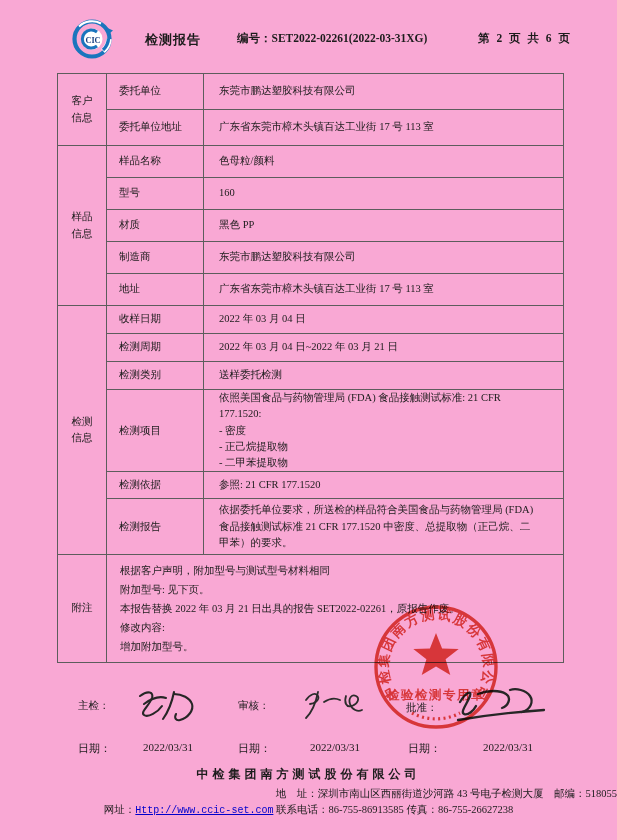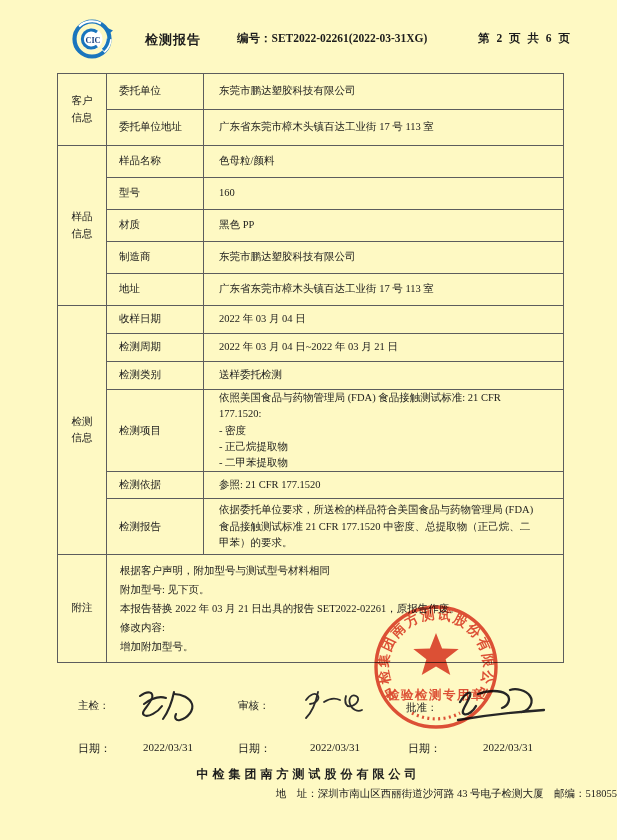--- a/index.html
+++ b/index.html
@@ -1,19 +1,19 @@
 <!DOCTYPE html>
 <html><head>
 <meta charset="utf-8">
 <style>
   * { margin:0; padding:0; box-sizing:border-box; }
   html,body { background:#e8e8e8; }
   .page {
     position:relative; width:617px; height:840px; margin:0 auto;
-    background:#fef9c3; overflow:hidden;
+    background:#f9a8d4; overflow:hidden;
     font-family:"Liberation Serif","DejaVu Serif",serif;
     color:#1c1c1c;
   }
   
   .logo { position:absolute; left:66px; top:15px; width:54px; height:48px; }
   .hdr-title   { position:absolute; left:145px; top:31px; font-size:13px; font-weight:bold; letter-spacing:1px; }
   .hdr-no      { position:absolute; left:237px; top:31px; font-size:11.5px; font-weight:bold; }
   .hdr-page    { position:absolute; left:478px; top:31px; font-size:11.5px; font-weight:bold; letter-spacing:2px; }
   
   table.rpt { position:absolute; left:57px; top:73px; width:506px; border-collapse:collapse; table-layout:fixed; }
@@ -188,14 +188,19 @@
     <text font-size="13.5" fill="#d93a2b" font-weight="bold" font-family="Liberation Serif, DejaVu Serif, serif">
       <textPath href="#ringTextPath" startOffset="6" textLength="214">中检集团南方测试股份有限公司</textPath>
     </text>
     <polygon fill="#d93a2b" points="68,36 74.1,51.6 90.7,52 77.6,62.2 82.3,78.1 68,69.4 53.7,78.1 58.4,62.2 45.3,52 61.9,51.6"></polygon>
     <text x="68" y="102" text-anchor="middle" font-size="12.5" font-weight="bold" fill="#d93a2b" letter-spacing="1.5" font-family="Liberation Serif, DejaVu Serif, serif">检验检测专用章</text>
     <path d="M 44 116 A 52 52 0 0 0 92 116" fill="none" stroke="#d93a2b" stroke-width="3.2" stroke-dasharray="2 3.4"></path>
   </svg>
 
   <div class="ft-company">中检集团南方测试股份有限公司</div>
   <div class="ft-line1">地　址：深圳市南山区西丽街道沙河路 43 号电子检测大厦　邮编：518055</div>
+  <div class="ft-line2">
+    <span>网址：</span><a class="ft-link" href="#">Http://www.ccic-set.com</a>
+    <span>联系电话：86-755-86913585</span>
+    <span>传真：86-755-26627238</span>
+  </div>
 
 </div>
 
 </body></html>

